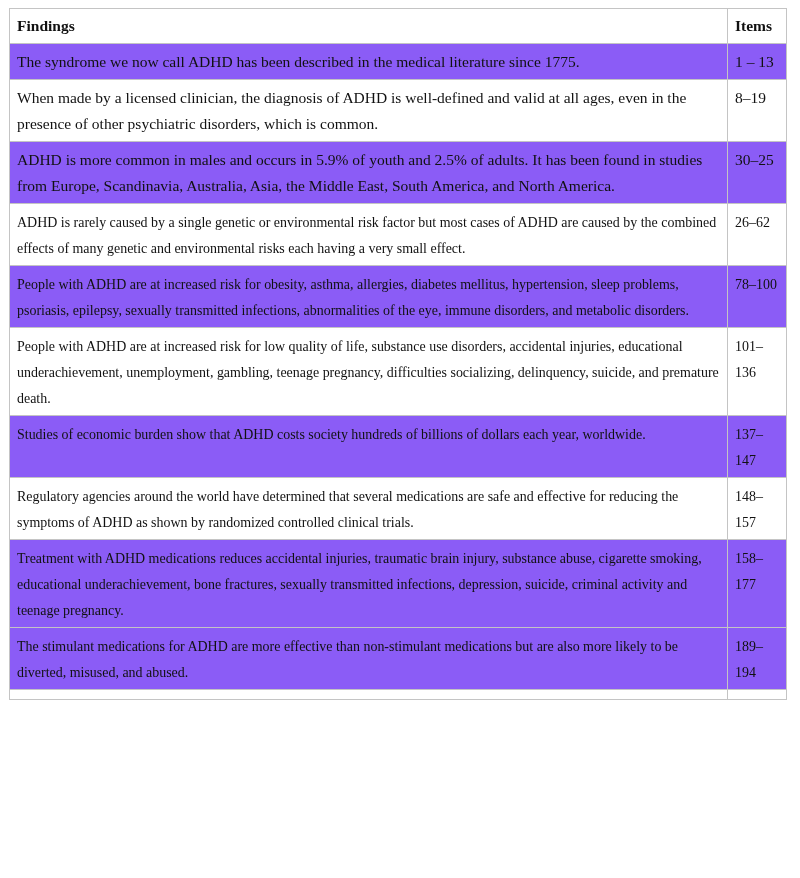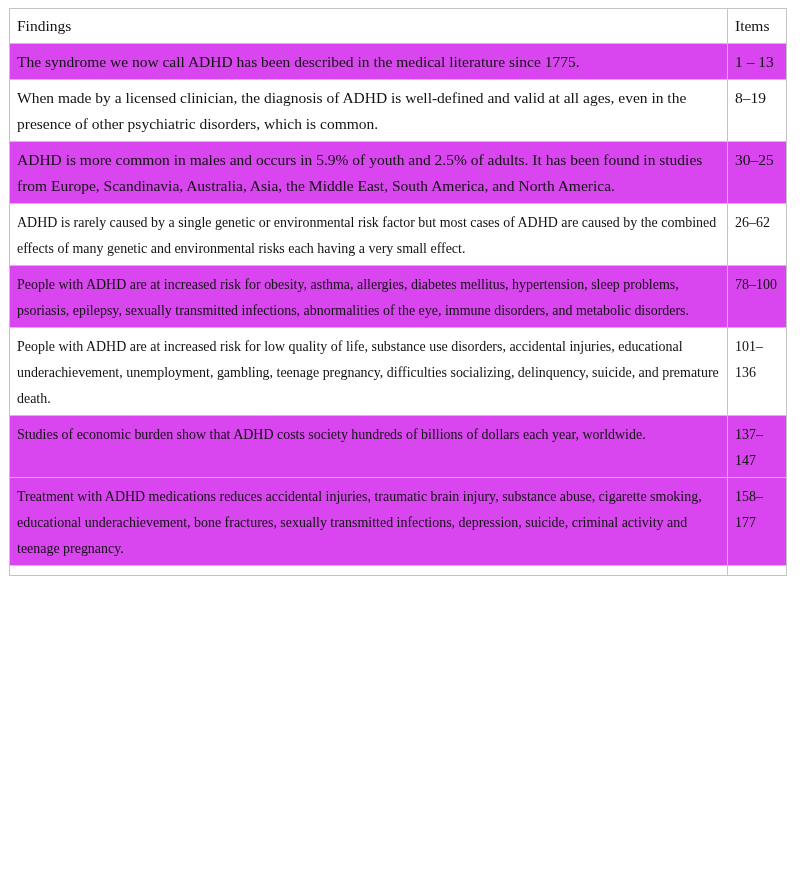--- a/index.html
+++ b/index.html
@@ -17,22 +17,22 @@
     }
     table.findings col.c1 { width: 718px; }
     table.findings col.c2 { width: 59px; }
     table.findings th, table.findings td {
       border: 1px solid #c4c4c4;
       vertical-align: top;
       text-align: left;
       padding: 5px 7px 4px 7px;
       line-height: 26px;
     }
-    table.findings th { font-weight: normal; height: 22px; padding-top: 4px; }
-    table.findings tr.shade td { background: #d946ef; }
+    table.findings th { font-weight: bold; height: 22px; padding-top: 4px; }
+    table.findings tr.shade td { background: #8b5cf6; }
     .cond { display: inline-block; transform-origin: left top; transform: scaleX(0.9); width: 111%; }
   </style>
 </head>
 <body>
 
 <table class="findings">
   <colgroup>
       <col class="c1">
       <col class="c2">
     </colgroup>
@@ -64,22 +64,30 @@
       <td><span class="cond">78–100</span></td>
     </tr>
     <tr>
       <td><span class="cond">People with ADHD are at increased risk for low quality of life, substance use disorders, accidental injuries, educational underachievement, unemployment, gambling, teenage pregnancy, difficulties socializing, delinquency, suicide, and premature death.</span></td>
       <td><span class="cond">101–136</span></td>
     </tr>
     <tr class="shade">
       <td><span class="cond">Studies of economic burden show that ADHD costs society hundreds of billions of dollars each year, worldwide.</span></td>
       <td><span class="cond">137–147</span></td>
     </tr>
+    <tr>
+      <td><span class="cond">Regulatory agencies around the world have determined that several medications are safe and effective for reducing the symptoms of ADHD as shown by randomized controlled clinical trials.</span></td>
+      <td><span class="cond">148–157</span></td>
+    </tr>
     <tr class="shade">
       <td><span class="cond">Treatment with ADHD medications reduces accidental injuries, traumatic brain injury, substance abuse, cigarette smoking, educational underachievement, bone fractures, sexually transmitted infections, depression, suicide, criminal activity and teenage pregnancy.</span></td>
       <td><span class="cond">158–177</span></td>
+    </tr>
+    <tr class="shade">
+      <td><span class="cond">The stimulant medications for ADHD are more effective than non-stimulant medications but are also more likely to be diverted, misused, and abused.</span></td>
+      <td><span class="cond">189–194</span></td>
     </tr>
     <tr>
       <td></td>
       <td></td>
     </tr>
   </tbody>
 </table>
 
 </body></html>

